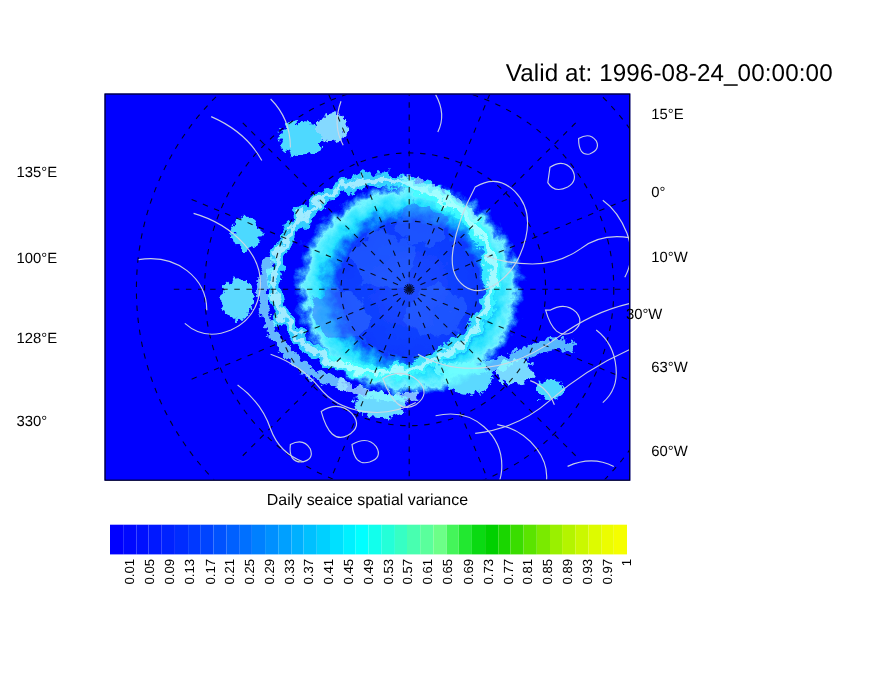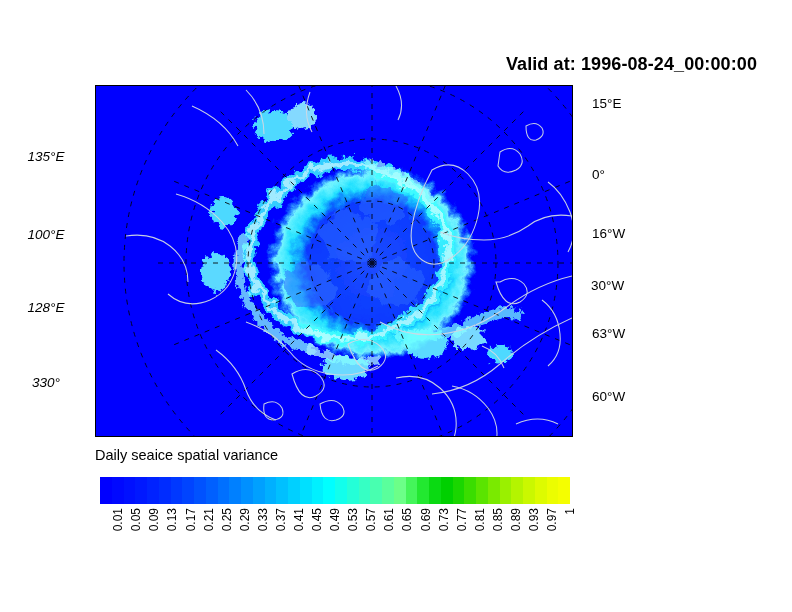--- a/index.html
+++ b/index.html
@@ -6,42 +6,42 @@
   body{
     width:792px;height:612px;background:#ffffff;
     font-family:"Liberation Sans",sans-serif;
     color:#000;overflow:hidden;position:relative;
   }
   #root{position:absolute;left:0;top:0;width:792px;height:612px;}
 
   
   .title{
     position:absolute;right:35px;top:54px;
-    font-size:18px;font-weight:bold;letter-spacing:.1px;
+    font-size:22px;font-weight:normal;letter-spacing:.1px;
     white-space:nowrap;
   }
 
   
   .map-frame{
     position:absolute;left:95px;top:85px;width:478px;height:352px;
     border:1.3px solid #000;box-sizing:border-box;
     background:#0000ff;overflow:hidden;
   }
   .map-frame svg{position:absolute;left:0;top:0;display:block;}
   .axlabel{
     position:absolute;font-size:13.5px;white-space:nowrap;
     line-height:1;
   }
-  .axlabel.left{text-align:center;transform:translateY(-50%);font-style:italic;}
+  .axlabel.left{text-align:left;transform:translateY(-50%);}
   .axlabel.right{text-align:left;transform:translateY(-50%);}
 
   
   .caption{
     position:absolute;left:95px;top:447px;width:478px;
-    font-size:14.5px;
+    text-align:center;font-size:14.5px;
   }
 
   
   .cbar-wrap{position:absolute;left:100px;top:477px;width:470px;height:27px;}
   .cbar{position:absolute;left:0;top:0;width:100%;height:100%;display:flex;}
   .cbar i{display:block;height:100%;flex:1 1 auto;}
   .cbar-labels{position:absolute;left:100px;top:508px;width:470px;height:60px;}
   .cbl{
     position:absolute;top:0;
     font-size:12px;
@@ -190,24 +190,24 @@
 
   </div>
 
   <div class="axlabel left" style="left:15px;width:62px;top:157px">135°E</div>
   <div class="axlabel left" style="left:15px;width:62px;top:235px">100°E</div>
   <div class="axlabel left" style="left:15px;width:62px;top:308px">128°E</div>
   <div class="axlabel left" style="left:15px;width:62px;top:383px">330°</div>
 
   <div class="axlabel right" style="left:592px;top:104px">15°E</div>
   <div class="axlabel right" style="left:592px;top:175px">0°</div>
-  <div class="axlabel right" style="left:592px;top:234px">16°W</div>
-  <div class="axlabel right" style="left:591px;top:286px">30°W</div>
+  <div class="axlabel right" style="left:592px;top:234px">10°W</div>
+  <div class="axlabel right" style="left:569px;top:286px">30°W</div>
   <div class="axlabel right" style="left:592px;top:334px">63°W</div>
-  <div class="axlabel right" style="left:592px;top:397px">60°W</div>
+  <div class="axlabel right" style="left:592px;top:410px">60°W</div>
 
   <div class="caption">Daily seaice spatial variance</div>
 
   <div class="cbar-wrap">
     <div class="cbar" id="cbar">
         <i style="background: rgb(0, 0, 255);"></i>
         <i style="background: rgb(0, 8, 255);"></i>
         <i style="background: rgb(0, 16, 255);"></i>
         <i style="background: rgb(0, 24, 255);"></i>
         <i style="background: rgb(0, 34, 255);"></i>

